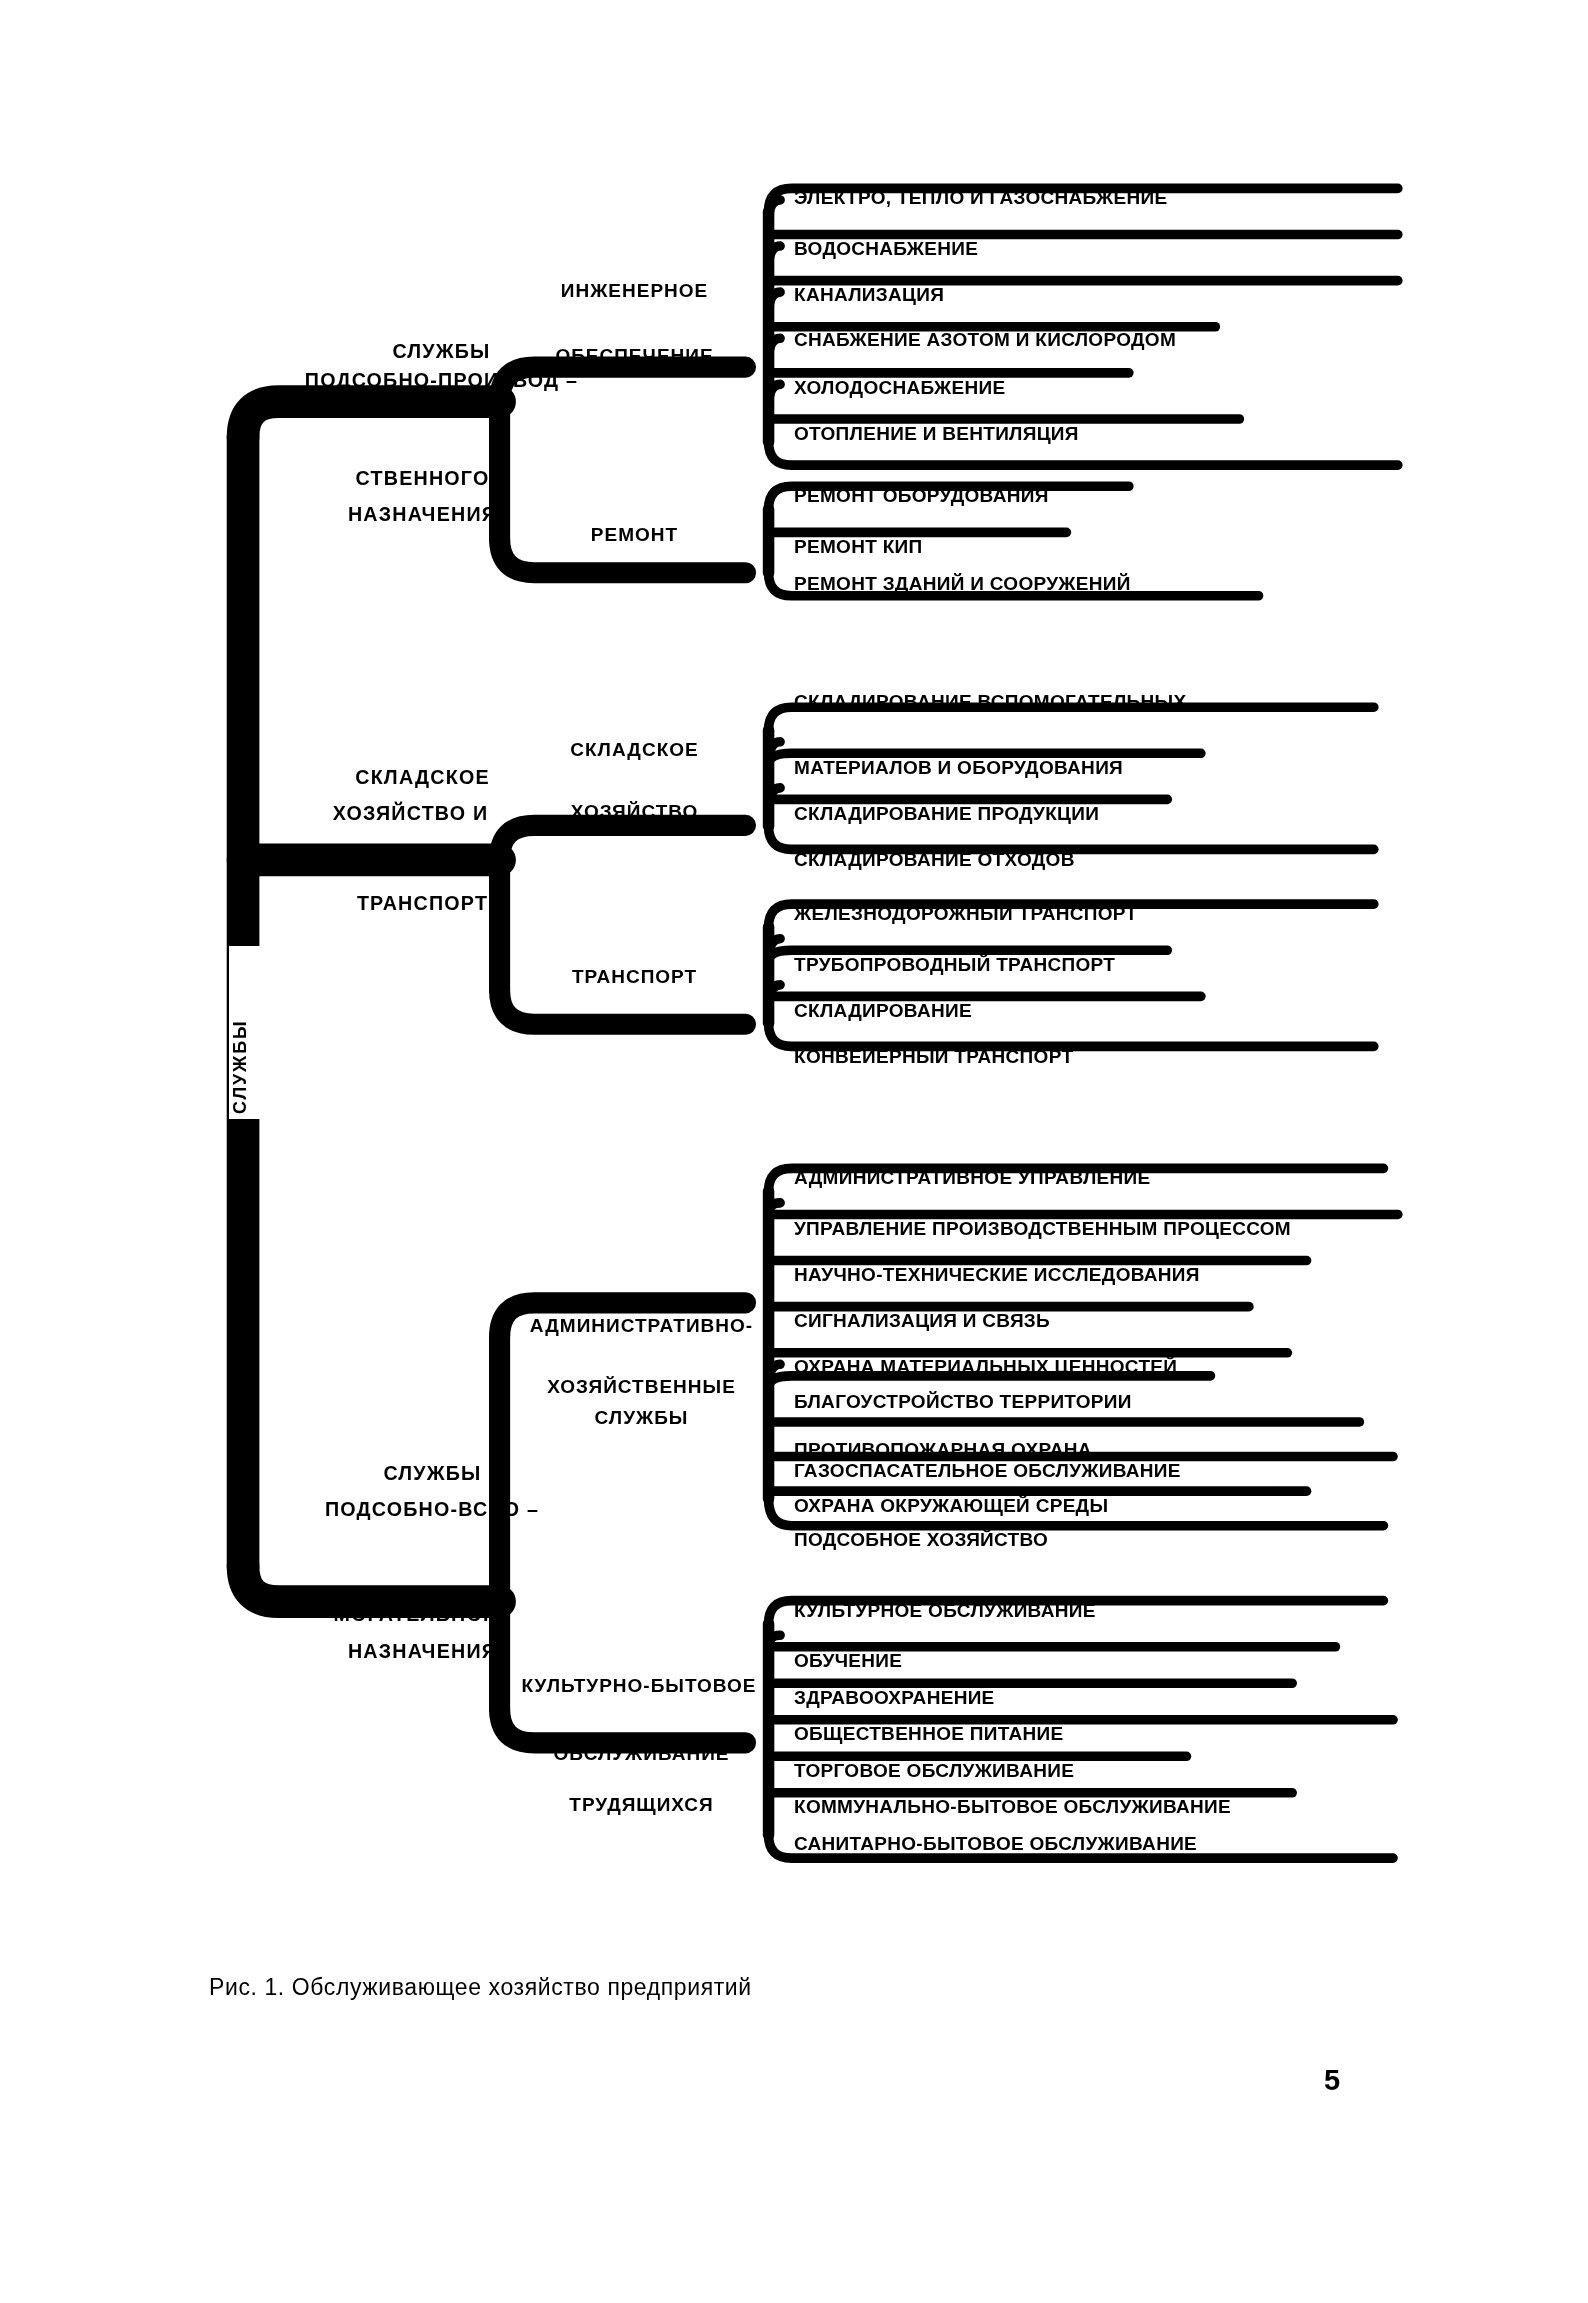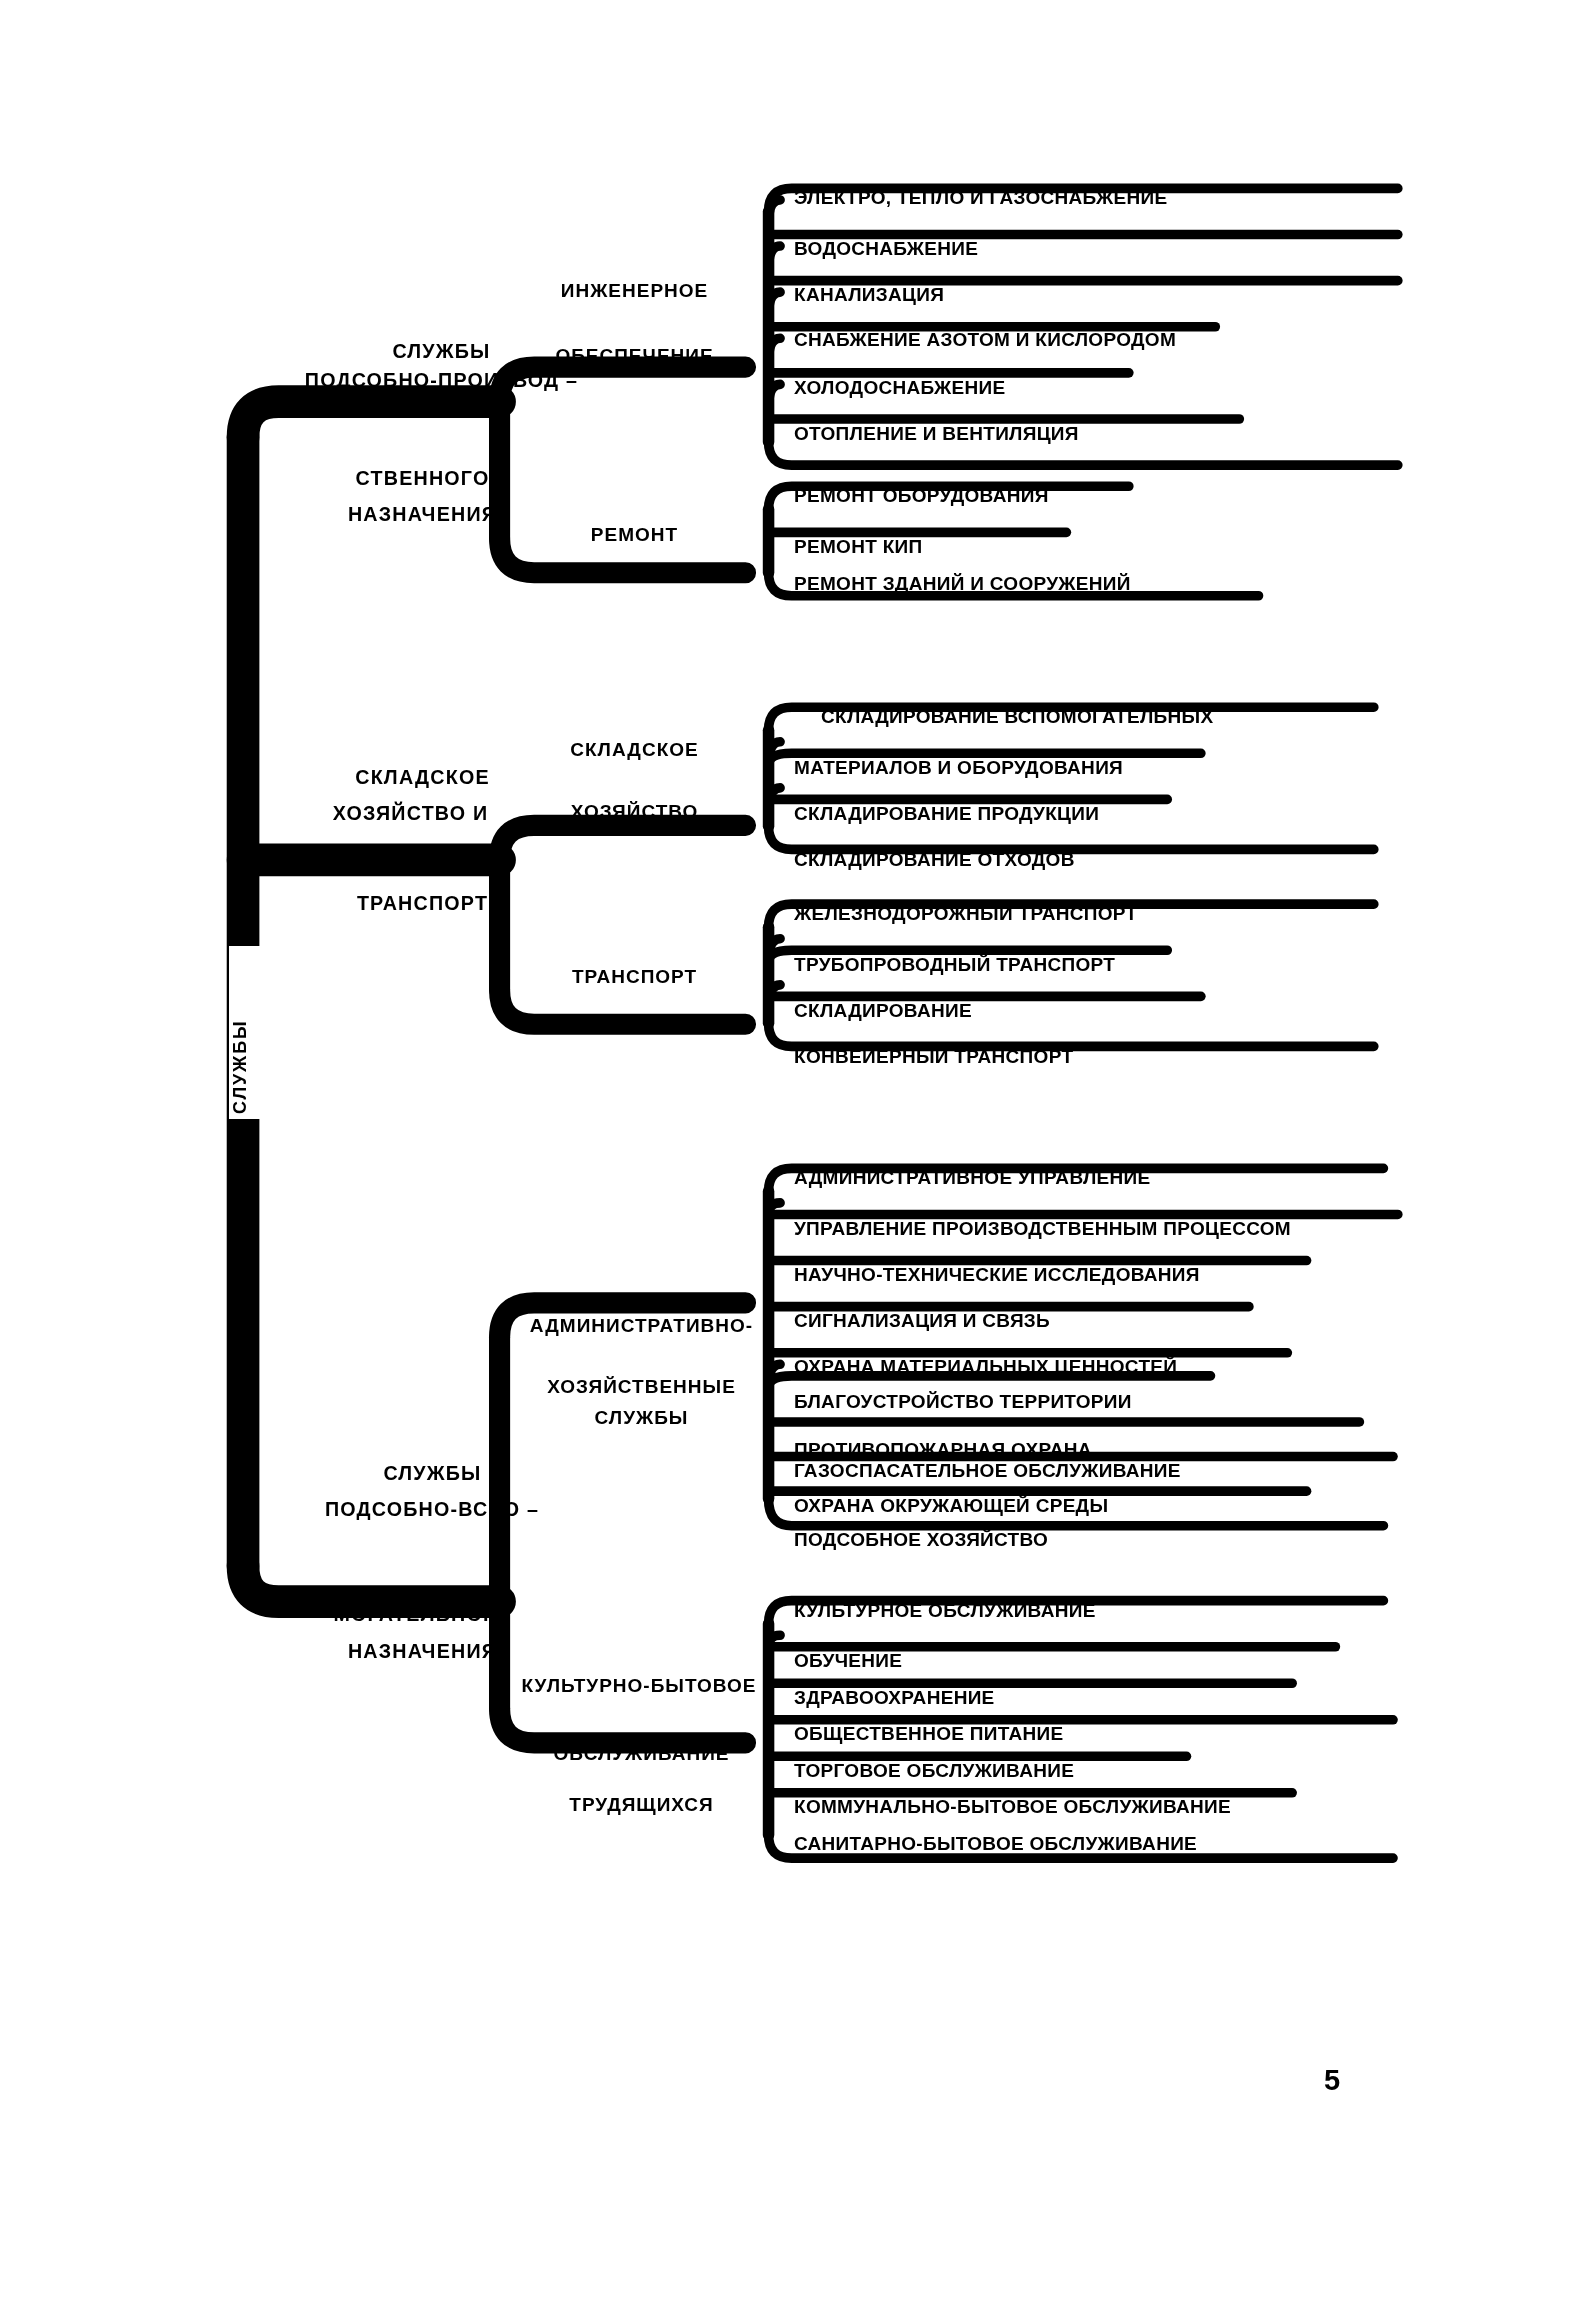--- a/index.html
+++ b/index.html
@@ -139,21 +139,21 @@
 
   <div class="lbl root" style="left:269px;top:767px;width:307px;">СКЛАДСКОЕ</div>
   <div class="lbl root" style="left:257px;top:803px;width:307px;">ХОЗЯЙСТВО И</div>
   <div class="lbl root" style="left:269px;top:893px;width:307px;">ТРАНСПОРТ</div>
 
   <div class="lbl mid" style="left:519px;top:740px;width:231px;">СКЛАДСКОЕ</div>
   <div class="lbl mid" style="left:519px;top:802px;width:231px;">ХОЗЯЙСТВО</div>
 
   <div class="lbl mid" style="left:519px;top:967px;width:231px;">ТРАНСПОРТ</div>
 
-  <div class="lbl leaf" style="left:794px;top:707px;margin-left:27px;">СКЛАДИРОВАНИЕ ВСПОМОГАТЕЛЬНЫХ</div>
+  <div class="lbl leaf" style="left:794px;top:692px;">СКЛАДИРОВАНИЕ ВСПОМОГАТЕЛЬНЫХ</div>
   <div class="lbl leaf" style="left:794px;top:758px;">МАТЕРИАЛОВ И ОБОРУДОВАНИЯ</div>
   <div class="lbl leaf" style="left:794px;top:804px;">СКЛАДИРОВАНИЕ ПРОДУКЦИИ</div>
   <div class="lbl leaf" style="left:794px;top:850px;">СКЛАДИРОВАНИЕ ОТХОДОВ</div>
 
   <div class="lbl leaf" style="left:794px;top:904px;">ЖЕЛЕЗНОДОРОЖНЫЙ ТРАНСПОРТ</div>
   <div class="lbl leaf" style="left:794px;top:955px;">ТРУБОПРОВОДНЫЙ ТРАНСПОРТ</div>
   <div class="lbl leaf" style="left:794px;top:1001px;">СКЛАДИРОВАНИЕ</div>
   <div class="lbl leaf" style="left:794px;top:1047px;">КОНВЕЙЕРНЫЙ ТРАНСПОРТ</div>
 
   <div class="lbl root" style="left:279px;top:1463px;width:307px;">СЛУЖБЫ</div>
@@ -181,16 +181,17 @@
   <div class="lbl leaf" style="left:794px;top:1530px;">ПОДСОБНОЕ  ХОЗЯЙСТВО</div>
 
   <div class="lbl leaf" style="left:794px;top:1601px;">КУЛЬТУРНОЕ ОБСЛУЖИВАНИЕ</div>
   <div class="lbl leaf" style="left:794px;top:1651px;">ОБУЧЕНИЕ</div>
   <div class="lbl leaf" style="left:794px;top:1688px;">ЗДРАВООХРАНЕНИЕ</div>
   <div class="lbl leaf" style="left:794px;top:1724px;">ОБЩЕСТВЕННОЕ  ПИТАНИЕ</div>
   <div class="lbl leaf" style="left:794px;top:1761px;">ТОРГОВОЕ ОБСЛУЖИВАНИЕ</div>
   <div class="lbl leaf" style="left:794px;top:1797px;">КОММУНАЛЬНО-БЫТОВОЕ ОБСЛУЖИВАНИЕ</div>
   <div class="lbl leaf" style="left:794px;top:1834px;">САНИТАРНО-БЫТОВОЕ ОБСЛУЖИВАНИЕ</div>
 
+  <div class="caption">Рис. 1. Обслуживающее хозяйство предприятий</div>
   <div class="pageno">5</div>
 
 </div>
 
 
 </body></html>

